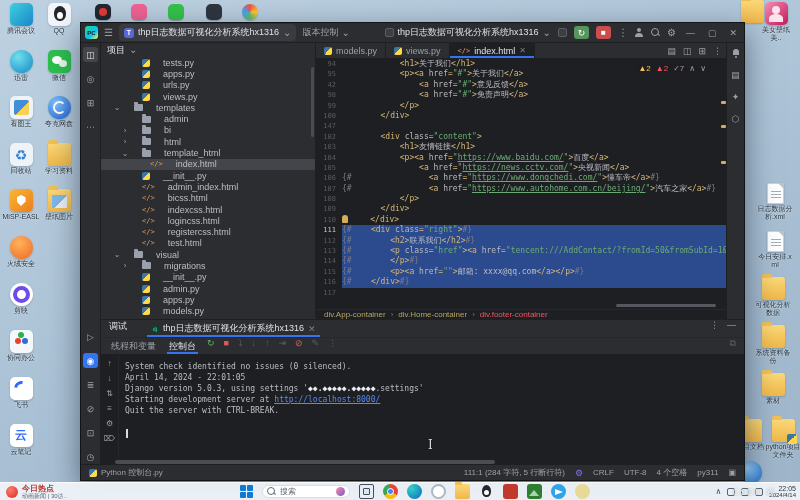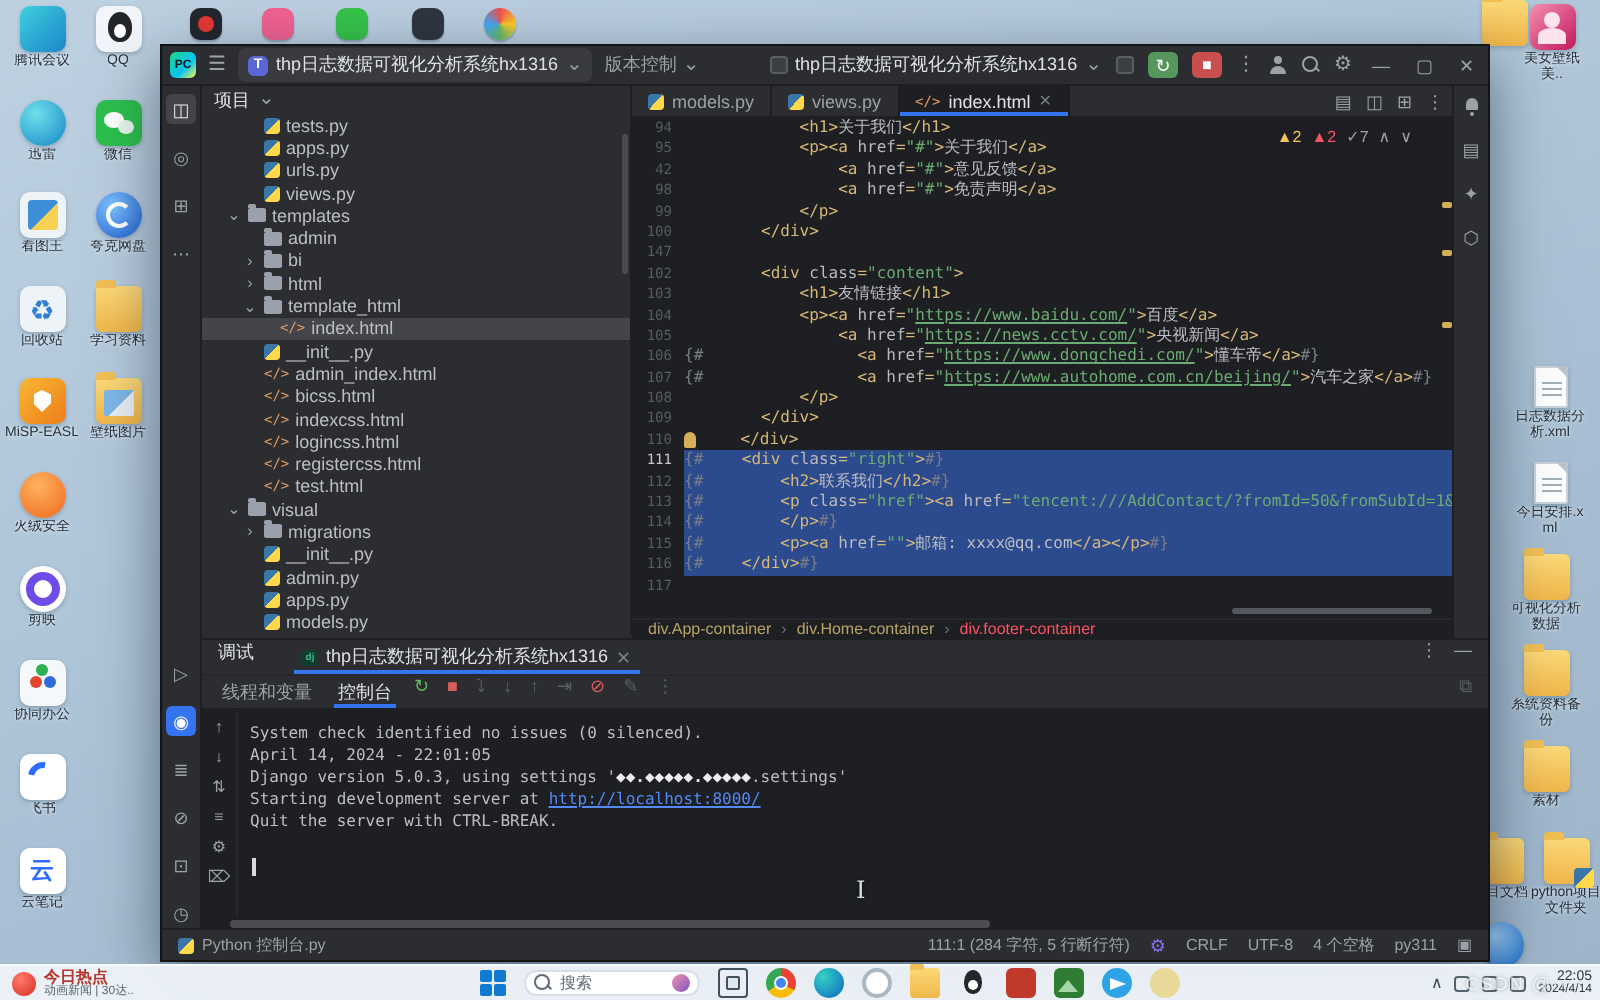--- a/index.html
+++ b/index.html
@@ -63,21 +63,21 @@
 .user-ic::before{content:"";position:absolute;left:2.5px;top:0;width:4px;height:4px;border-radius:50%;background:#9da0a8}
 .user-ic::after{content:"";position:absolute;left:0.5px;top:5px;width:8px;height:4px;border-radius:4px 4px 0 0;background:#9da0a8}
 .left-strip{position:absolute;left:0;top:20px;width:20px;bottom:16px;background:#2b2d30;border-right:1px solid #1e1f22;display:flex;flex-direction:column;align-items:center;padding-top:4px;gap:9px}
 .ls-ic{width:15px;height:15px;border-radius:3px;display:flex;align-items:center;justify-content:center;font-size:9px;color:#9da0a8}
 .ls-ic.active{background:#43454a;color:#dfe1e5}
 .ls-ic.active-blue{background:#3574f0;color:#fff}
 .ls-gap{flex:1}
 
 .project-panel{position:absolute;left:20px;top:20px;width:215px;height:274px;background:#2b2d30;border-right:1px solid #1e1f22;overflow:hidden}
 .pp-header{height:14px;display:flex;align-items:center;gap:4px;padding:0 6px;color:#dfe1e5;font-size:9px}
-.tree-row{height:11.3px;display:flex;align-items:center;gap:3px;white-space:nowrap;font-size:9px;color:#bcbec4}
+.tree-row{height:11.3px;display:flex;align-items:center;gap:13px;white-space:nowrap;font-size:9px;color:#bcbec4}
 .tree-row.selected{background:#43454a}
 .arrow{width:8px;color:#9da0a8;font-size:8px;text-align:center;flex:none}
 .ticon{flex:none;display:inline-flex;align-items:center;justify-content:center}
 .ticon.py{width:8px;height:8px;border-radius:2px;background:linear-gradient(135deg,#3a76a8 50%,#ffd94a 50%)}
 .ticon.folder{width:9px;height:7px;background:#9aa1ac;border-radius:1px;position:relative}
 .ticon.folder::before{content:"";position:absolute;top:-2px;left:0;width:4px;height:2px;background:#9aa1ac;border-radius:1px 1px 0 0}
 .ticon.html{font-size:7px;color:#e09a5f;font-family:"DejaVu Sans Mono",monospace}
 .pp-scroll{position:absolute;right:1px;top:24px;width:3px;height:70px;background:#4a4c50;border-radius:2px}
 
 .editor{position:absolute;left:235px;top:20px;width:412px;height:276px;background:#1e1f22}

